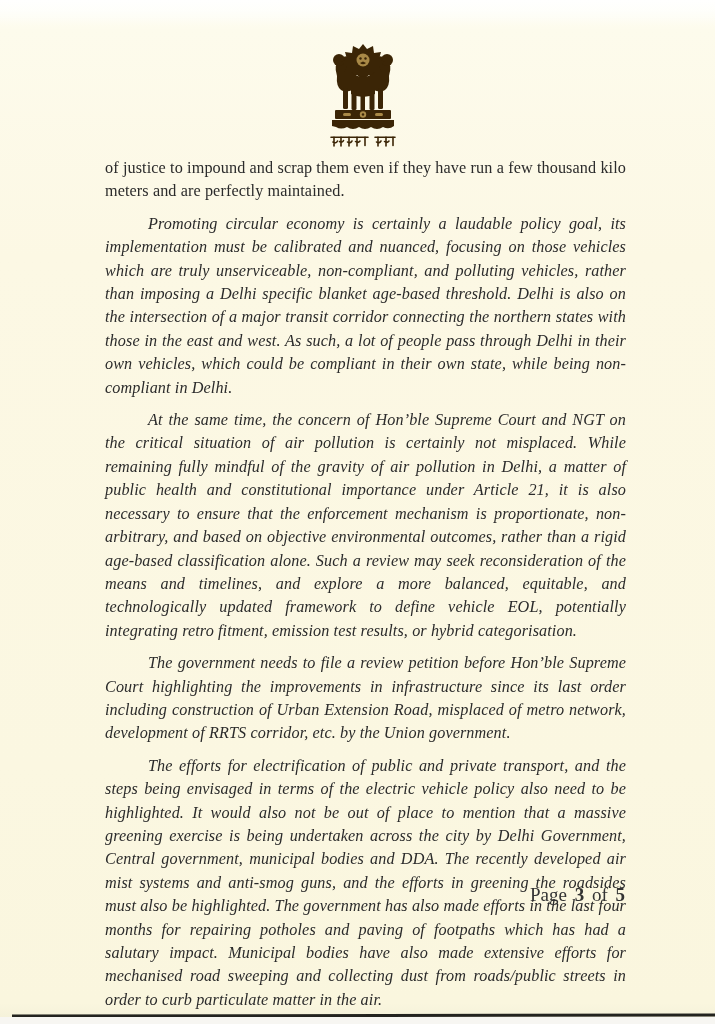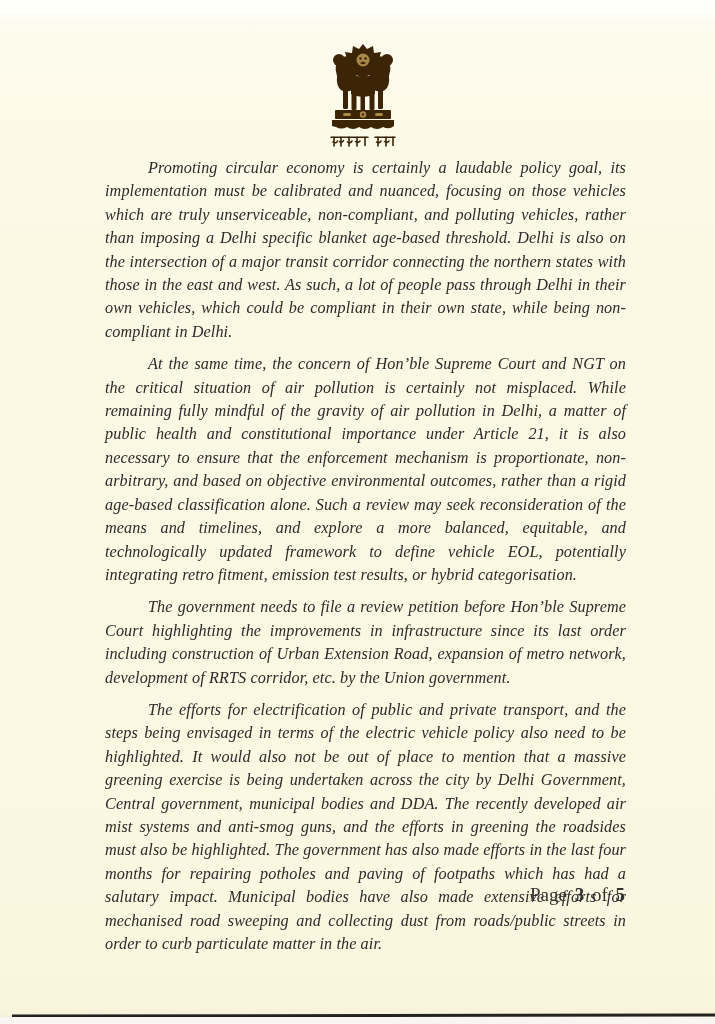--- a/index.html
+++ b/index.html
@@ -136,23 +136,24 @@
         <path d="M27,2.2 L27,11 M25.5,6.5 Q28,8.5 30,6"></path>
         <path d="M35,2.2 L35,10.5"></path>
         <path d="M48,2.2 L48,11 M46.5,7 Q49,9 51,6"></path>
         <path d="M56,2.2 L56,11 M54.5,6.5 Q57,8.5 59,6"></path>
         <path d="M63,2.2 L63,10.5"></path>
       </g>
     </svg>
   </div>
 
   <div class="content">
+    <p class="para">of justice to impound and scrap them even if they have run a few thousand kilo meters and are perfectly maintained.</p>
     <p class="para indent">Promoting circular economy is certainly a laudable policy goal, its implementation must be calibrated and nuanced, focusing on those vehicles which are truly unserviceable, non-compliant, and polluting vehicles, rather than imposing a Delhi specific blanket age-based threshold. Delhi is also on the intersection of a major transit corridor connecting the northern states with those in the east and west. As such, a lot of people pass through Delhi in their own vehicles, which could be compliant in their own state, while being non-compliant in Delhi.</p>
     <p class="para indent">At the same time, the concern of Hon’ble Supreme Court and NGT on the critical situation of air pollution is certainly not misplaced. While remaining fully mindful of the gravity of air pollution in Delhi, a matter of public health and constitutional importance under Article 21, it is also necessary to ensure that the enforcement mechanism is proportionate, non-arbitrary, and based on objective environmental outcomes, rather than a rigid age-based classification alone. Such a review may seek reconsideration of the means and timelines, and explore a more balanced, equitable, and technologically updated framework to define vehicle EOL, potentially integrating retro fitment, emission test results, or hybrid categorisation.</p>
-    <p class="para indent">The government needs to file a review petition before Hon’ble Supreme Court highlighting the improvements in infrastructure since its last order including construction of Urban Extension Road, expansion of metro network, development of RRTS corridor, etc. by the Union government.</p>
+    <p class="para indent">The government needs to file a review petition before Hon’ble Supreme Court highlighting the improvements in infrastructure since its last order including construction of Urban Extension Road, misplaced of metro network, development of RRTS corridor, etc. by the Union government.</p>
     <p class="para indent">The efforts for electrification of public and private transport, and the steps being envisaged in terms of the electric vehicle policy also need to be highlighted. It would also not be out of place to mention that a massive greening exercise is being undertaken across the city by Delhi Government, Central government, municipal bodies and DDA. The recently developed air mist systems and anti-smog guns, and the efforts in greening the roadsides must also be highlighted. The government has also made efforts in the last four months for repairing potholes and paving of footpaths which has had a salutary impact. Municipal bodies have also made extensive efforts for mechanised road sweeping and collecting dust from roads/public streets in order to curb particulate matter in the air.</p>
   </div>
 
   <div class="footer">
     <span>Page</span>
     <span class="num">3</span>
     <span>of</span>
     <span class="num">5</span>
   </div>
 

